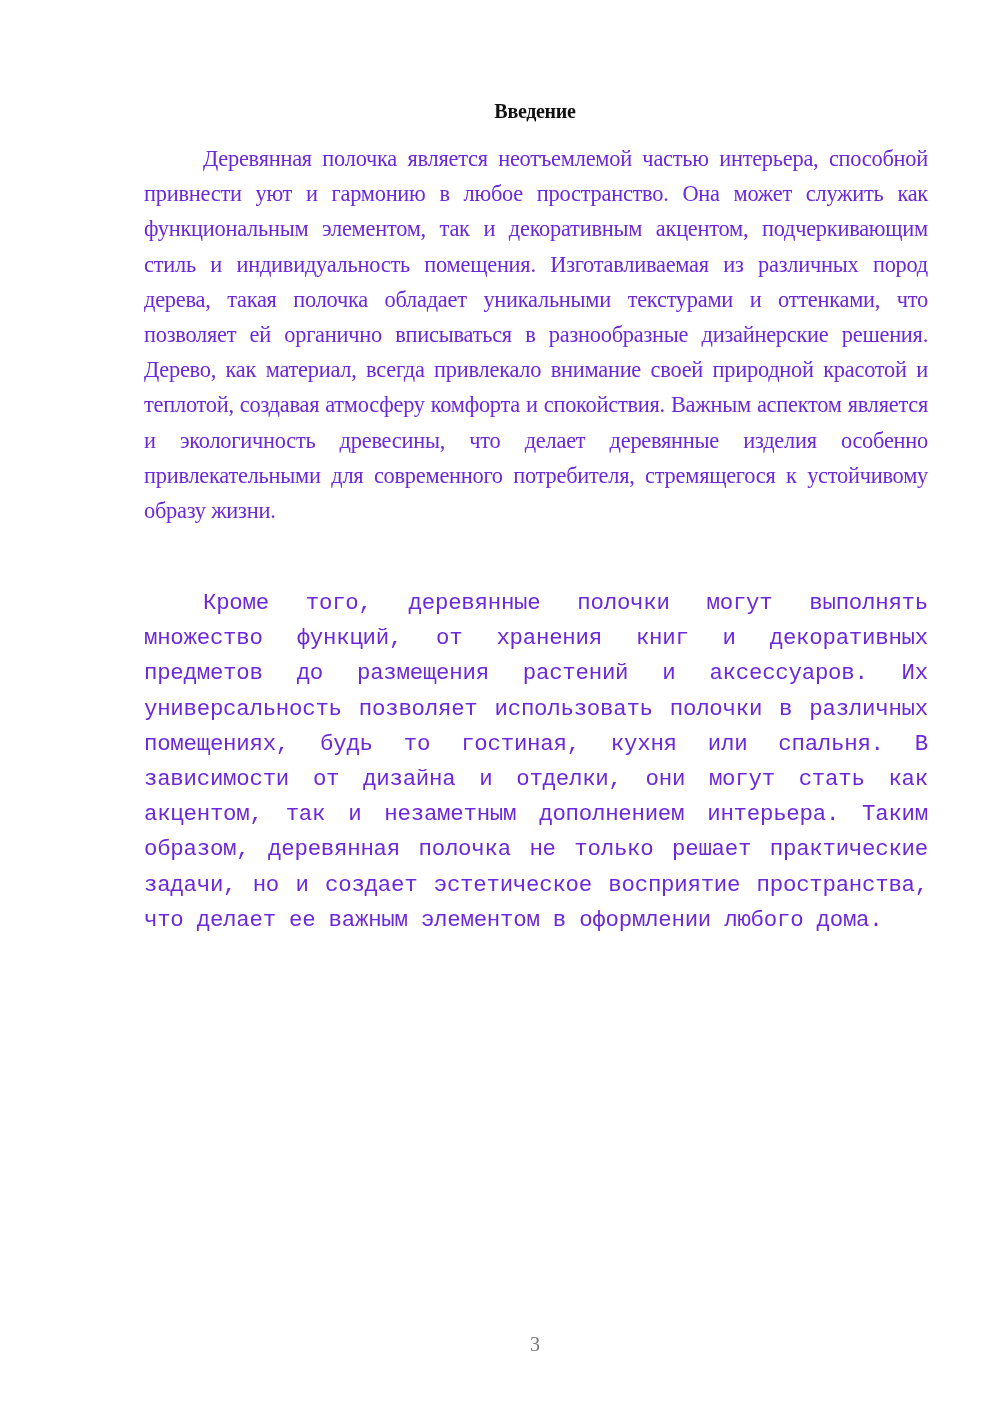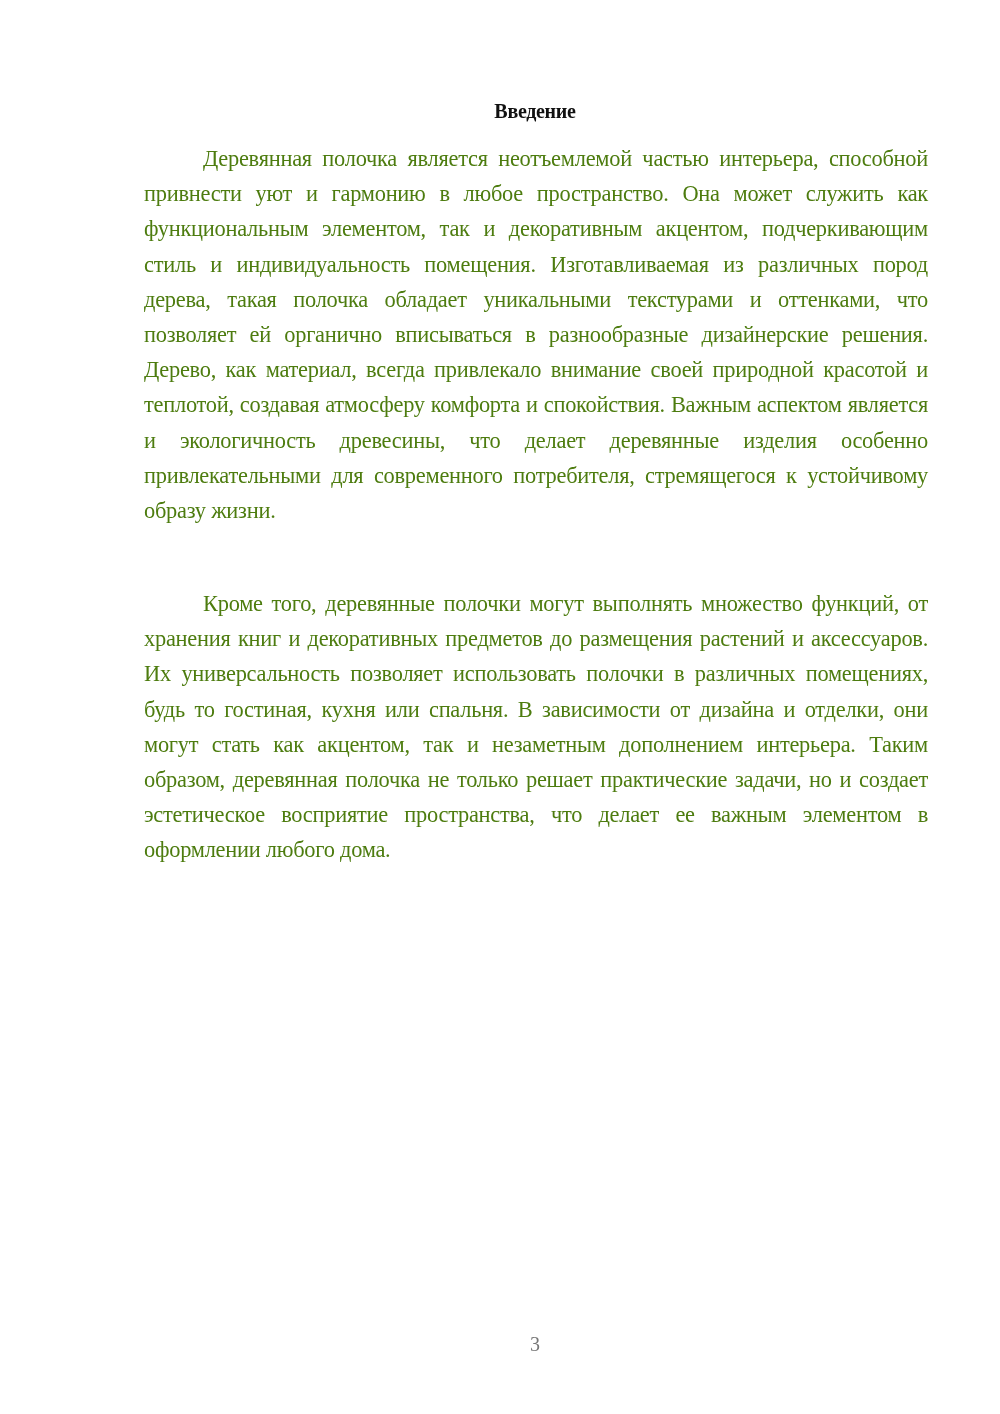--- a/index.html
+++ b/index.html
@@ -37,25 +37,25 @@
     }
     .body-text {
       position: absolute;
       left: 144px;
       width: 784px;
       font-size: 22.4px;
       line-height: 35.2px;
       text-align: justify;
       text-indent: 59px;
       letter-spacing: -0.25px;
-      color: #4d7c0f;
+      color: #6d28d9;
       margin: 0;
     }
     .p1 { top: 141px; }
-    .p2 { top: 586px; }
+    .p2 { top: 586px; font-family: Liberation Mono, monospace; }
     .page-number {
       position: absolute;
       top: 1333px;
       left: 0;
       width: 1070px;
       text-align: center;
       font-size: 20px;
       color: #777;
     }
   </style>

